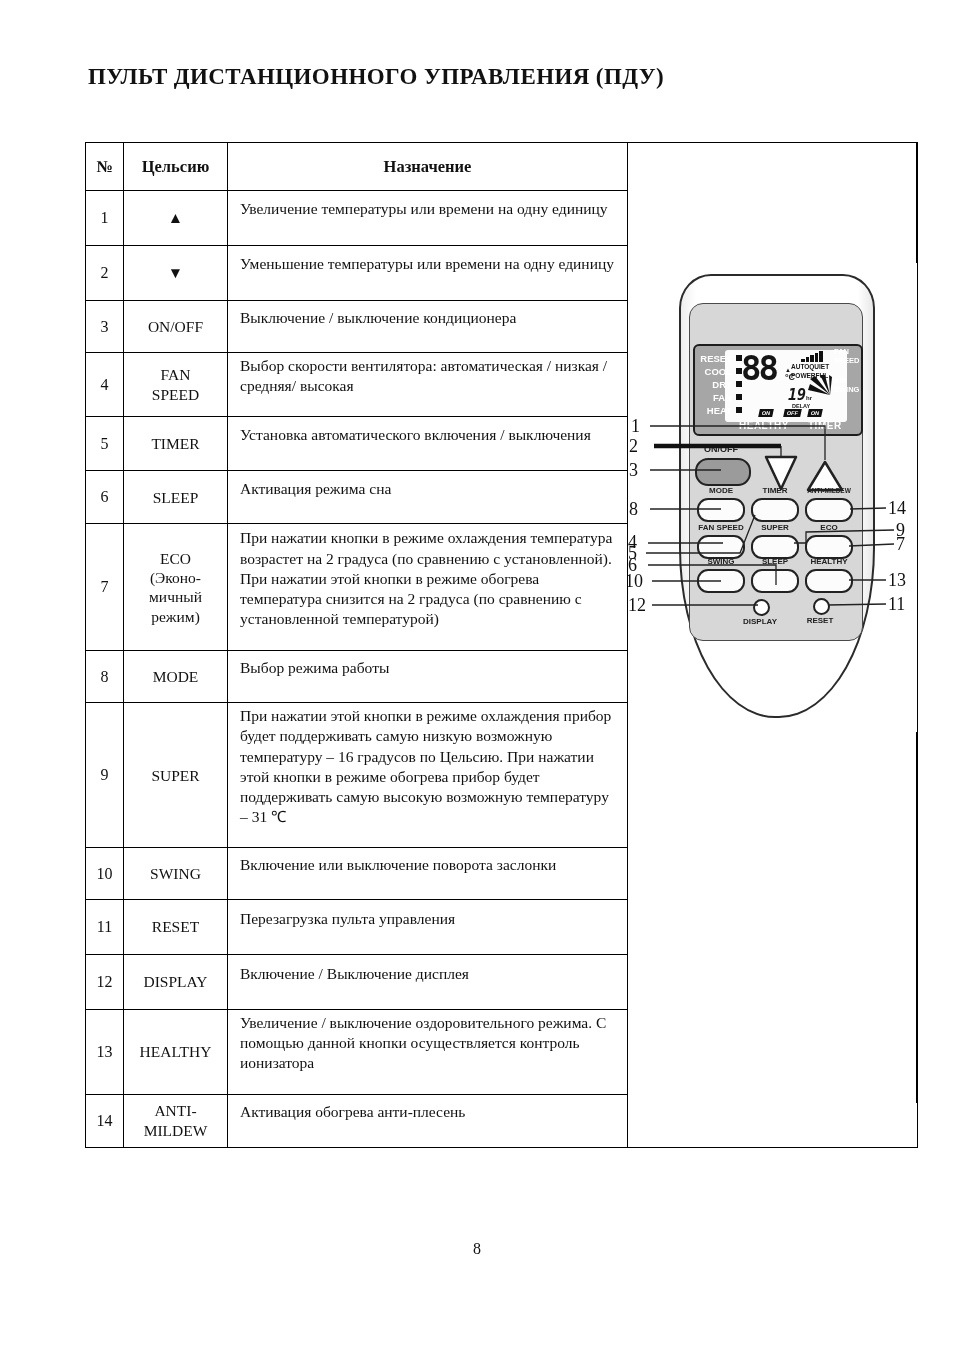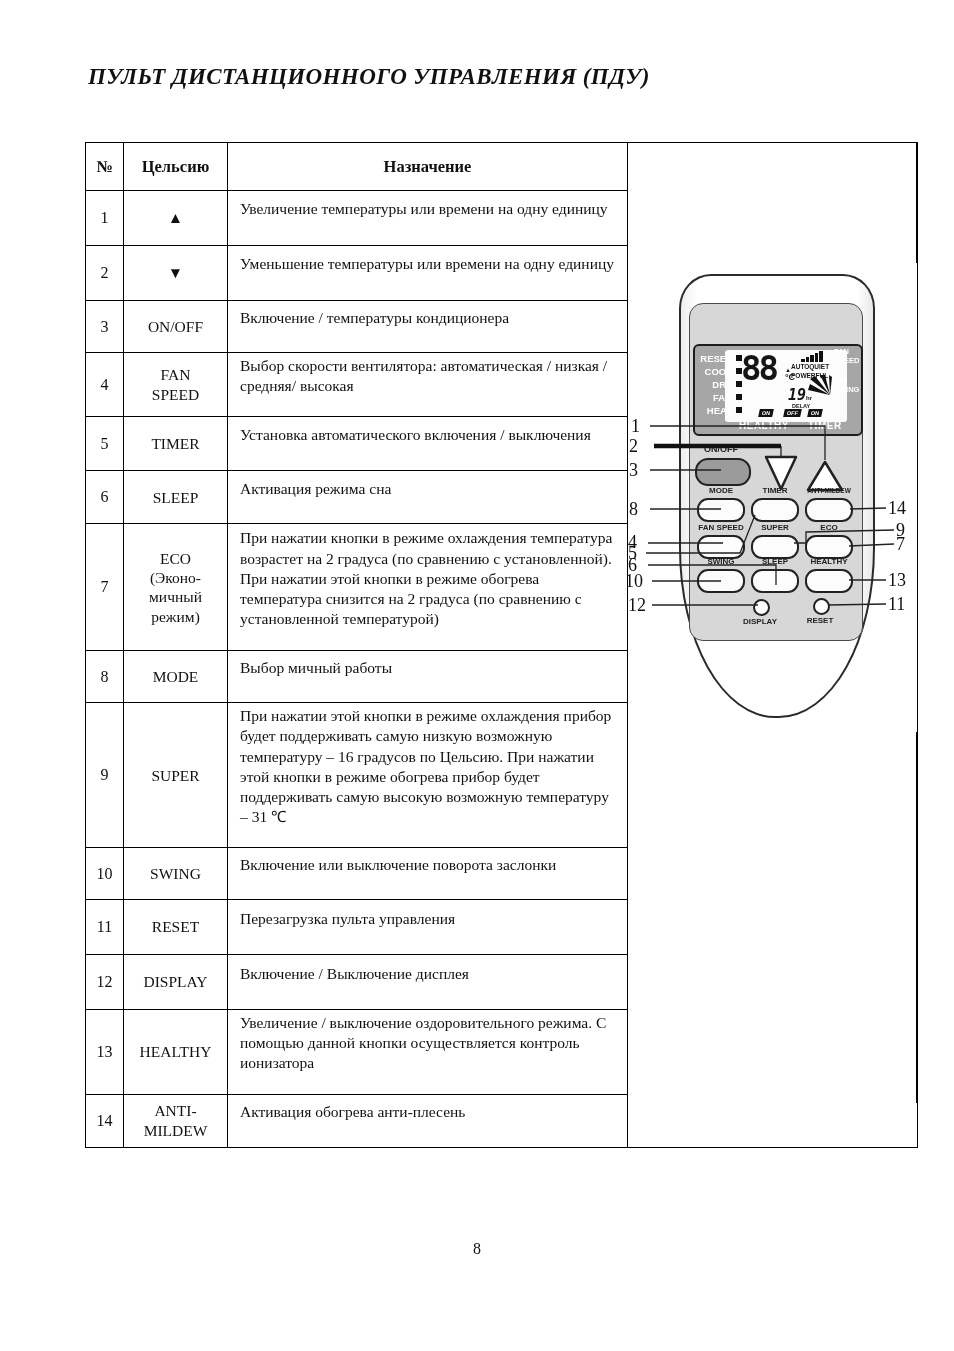--- a/index.html
+++ b/index.html
@@ -1,18 +1,18 @@
 <!DOCTYPE html>
 <html><head>
 <meta charset="utf-8">
 <style>
   html,body{margin:0;padding:0;background:#fff;}
   .page{position:relative;width:954px;height:1351px;background:#ffffff;overflow:hidden;
         font-family:"Liberation Serif",serif;color:#111;}
-  .title{position:absolute;left:88px;top:64px;font-size:23px;font-weight:bold;letter-spacing:.4px;font-style:italic;}
+  .title{position:absolute;left:88px;top:64px;font-size:23px;font-weight:bold;letter-spacing:.4px;}
 
   
   table.spec{position:absolute;left:85px;top:142px;border-collapse:collapse;table-layout:fixed;width:832px;}
   table.spec td,table.spec th{border:1.5px solid #000;vertical-align:middle;overflow:hidden;}
   col.c-num{width:38px;}col.c-btn{width:104px;}col.c-purp{width:400px;}col.c-diag{width:290px;}
   th{font-size:16.5px;font-weight:bold;text-align:center;}
   td.num{text-align:center;font-size:16px;}
   td.btn{text-align:center;font-size:15.5px;white-space:pre-line;line-height:1.25;}
   td.purpose{padding:3px 8px 20px 12px;font-size:15.5px;line-height:1.3;text-align:left;}
   td.diagram{border-right:none;position:relative;padding:0;}
@@ -264,21 +264,21 @@
       <td class="purpose">Увеличение температуры или времени на одну единицу</td>
     </tr>
     <tr style="height:55px">
       <td class="num">2</td>
       <td class="btn tri">▼</td>
       <td class="purpose">Уменьшение температуры или времени на одну единицу</td>
     </tr>
     <tr style="height:52px">
       <td class="num">3</td>
       <td class="btn">ON/OFF</td>
-      <td class="purpose">Включение / температуры кондиционера</td>
+      <td class="purpose">Выключение / выключение кондиционера</td>
     </tr>
     <tr style="height:59px">
       <td class="num">4</td>
       <td class="btn">FAN
 SPEED</td>
       <td class="purpose">Выбор скорости вентилятора: автоматическая / низкая / средняя/ высокая</td>
     </tr>
     <tr style="height:54px">
       <td class="num">5</td>
       <td class="btn">TIMER</td>
@@ -293,21 +293,21 @@
       <td class="num">7</td>
       <td class="btn">ECO
 (Эконо-
 мичный
 режим)</td>
       <td class="purpose">При нажатии кнопки в режиме охлаждения температура возрастет на 2 градуса (по сравнению с установленной). При нажатии этой кнопки в режиме обогрева температура снизится на 2 градуса (по сравнению с установленной температурой)</td>
     </tr>
     <tr style="height:52px">
       <td class="num">8</td>
       <td class="btn">MODE</td>
-      <td class="purpose">Выбор мичный работы</td>
+      <td class="purpose">Выбор режима работы</td>
     </tr>
     <tr style="height:128px">
       <td class="num">9</td>
       <td class="btn">SUPER</td>
       <td class="purpose">При нажатии этой кнопки в режиме охлаждения прибор будет поддерживать самую низкую возможную температуру – 16 градусов по Цельсию. При нажатии этой кнопки  в режиме обогрева прибор будет поддерживать самую высокую возможную температуру – 31 ℃</td>
     </tr>
     <tr style="height:52px">
       <td class="num">10</td>
       <td class="btn">SWING</td>
       <td class="purpose">Включение или выключение поворота заслонки</td>

